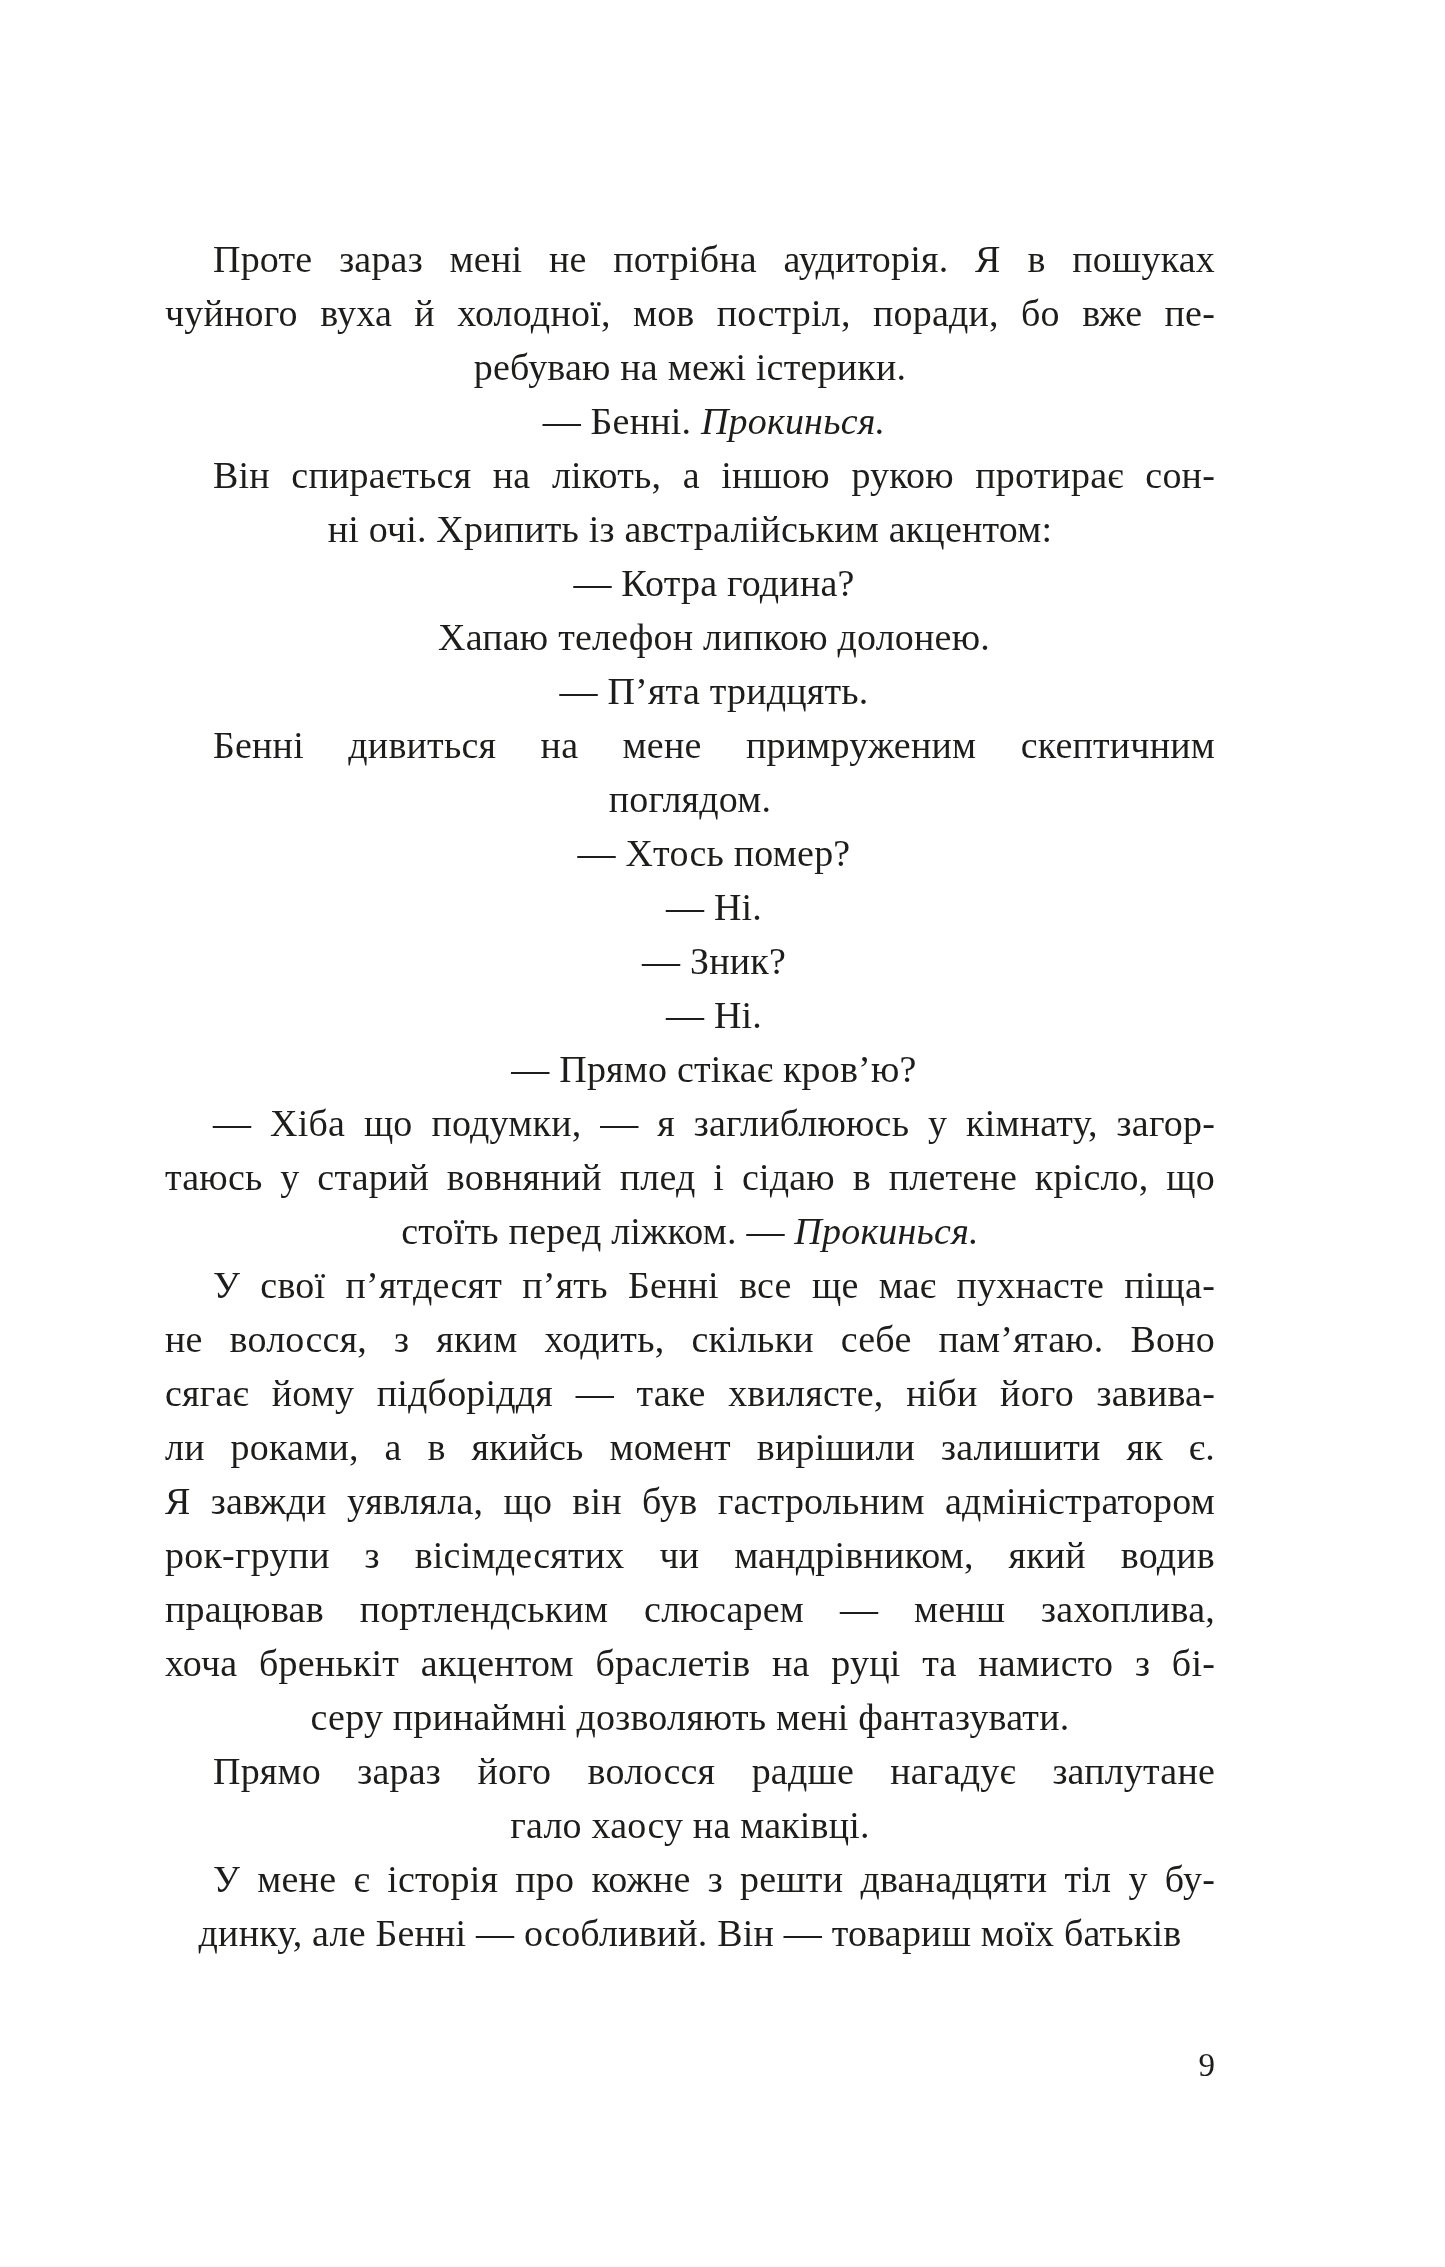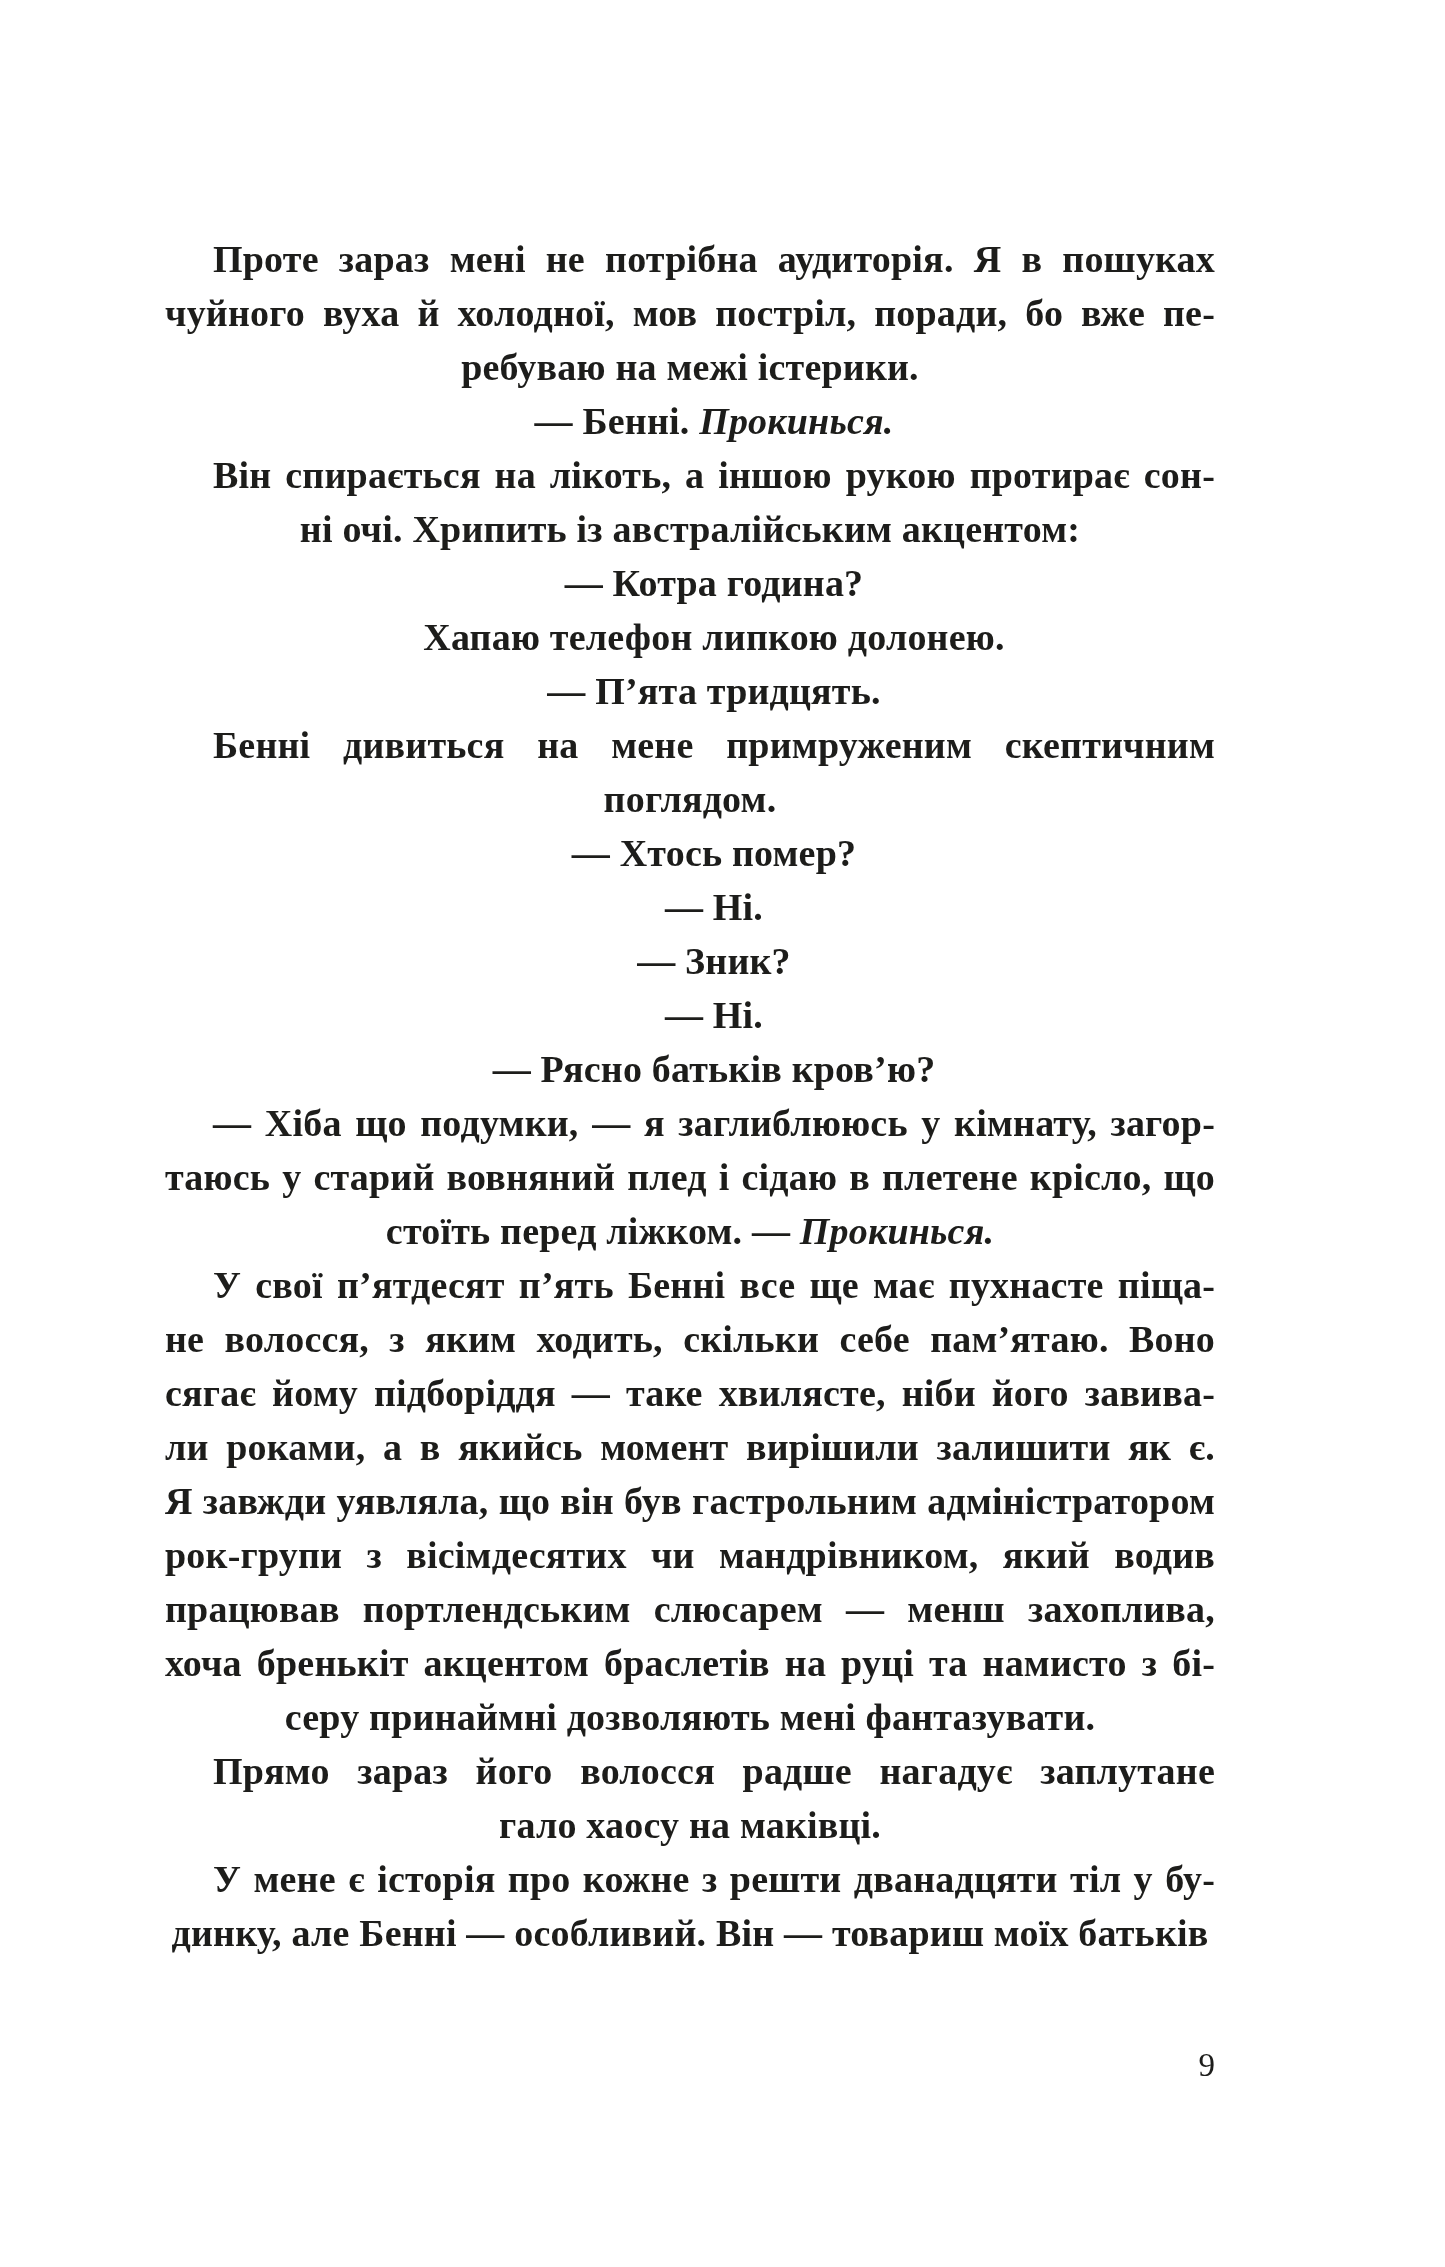--- a/index.html
+++ b/index.html
@@ -17,21 +17,20 @@
     color: #1d1d1b;
   }
   .text-block {
     position: absolute;
     left: 165px;
     top: 232px;
     width: 1050px;
     font-size: 38px;
     line-height: 54px;
     letter-spacing: 0.2px;
-    font-weight: bold;
   }
   .line {
     height: 54px;
     white-space: nowrap;
     text-align: center;
   }
   .line.justify {
     white-space: normal;
     text-align: justify;
     text-align-last: justify;
@@ -66,21 +65,21 @@
       <div class="line"><span>ні очі. Хрипить із австралійським акцентом:</span></div>
       <div class="line indent"><span>— Котра година?</span></div>
       <div class="line indent"><span>Хапаю телефон липкою долонею.</span></div>
       <div class="line indent"><span>— П’ята тридцять.</span></div>
       <div class="line indent justify"><span>Бенні дивиться на мене примруженим скептичним</span></div>
       <div class="line"><span>поглядом.</span></div>
       <div class="line indent"><span>— Хтось помер?</span></div>
       <div class="line indent"><span>— Ні.</span></div>
       <div class="line indent"><span>— Зник?</span></div>
       <div class="line indent"><span>— Ні.</span></div>
-      <div class="line indent"><span>— Рясно батьків кров’ю?</span></div>
+      <div class="line indent"><span>— Прямо стікає кров’ю?</span></div>
       <div class="line indent justify"><span>— Хіба що подумки, — я заглиблююсь у кімнату, загор-</span></div>
       <div class="line justify"><span>таюсь у старий вовняний плед і сідаю в плетене крісло, що</span></div>
       <div class="line"><span>стоїть перед ліжком. — </span><span class="italic">Прокинься.</span></div>
       <div class="line indent justify"><span>У свої п’ятдесят п’ять Бенні все ще має пухнасте піща-</span></div>
       <div class="line justify"><span>не волосся, з яким ходить, скільки себе пам’ятаю. Воно</span></div>
       <div class="line justify"><span>сягає йому підборіддя — таке хвилясте, ніби його завива-</span></div>
       <div class="line justify"><span>ли роками, а в якийсь момент вирішили залишити як є.</span></div>
       <div class="line justify"><span>Я завжди уявляла, що він був гастрольним адміністратором</span></div>
       <div class="line justify"><span>рок-групи з вісімдесятих чи мандрівником, який водив</span></div>
       <div class="line justify"><span>працював портлендським слюсарем — менш захоплива,</span></div>

